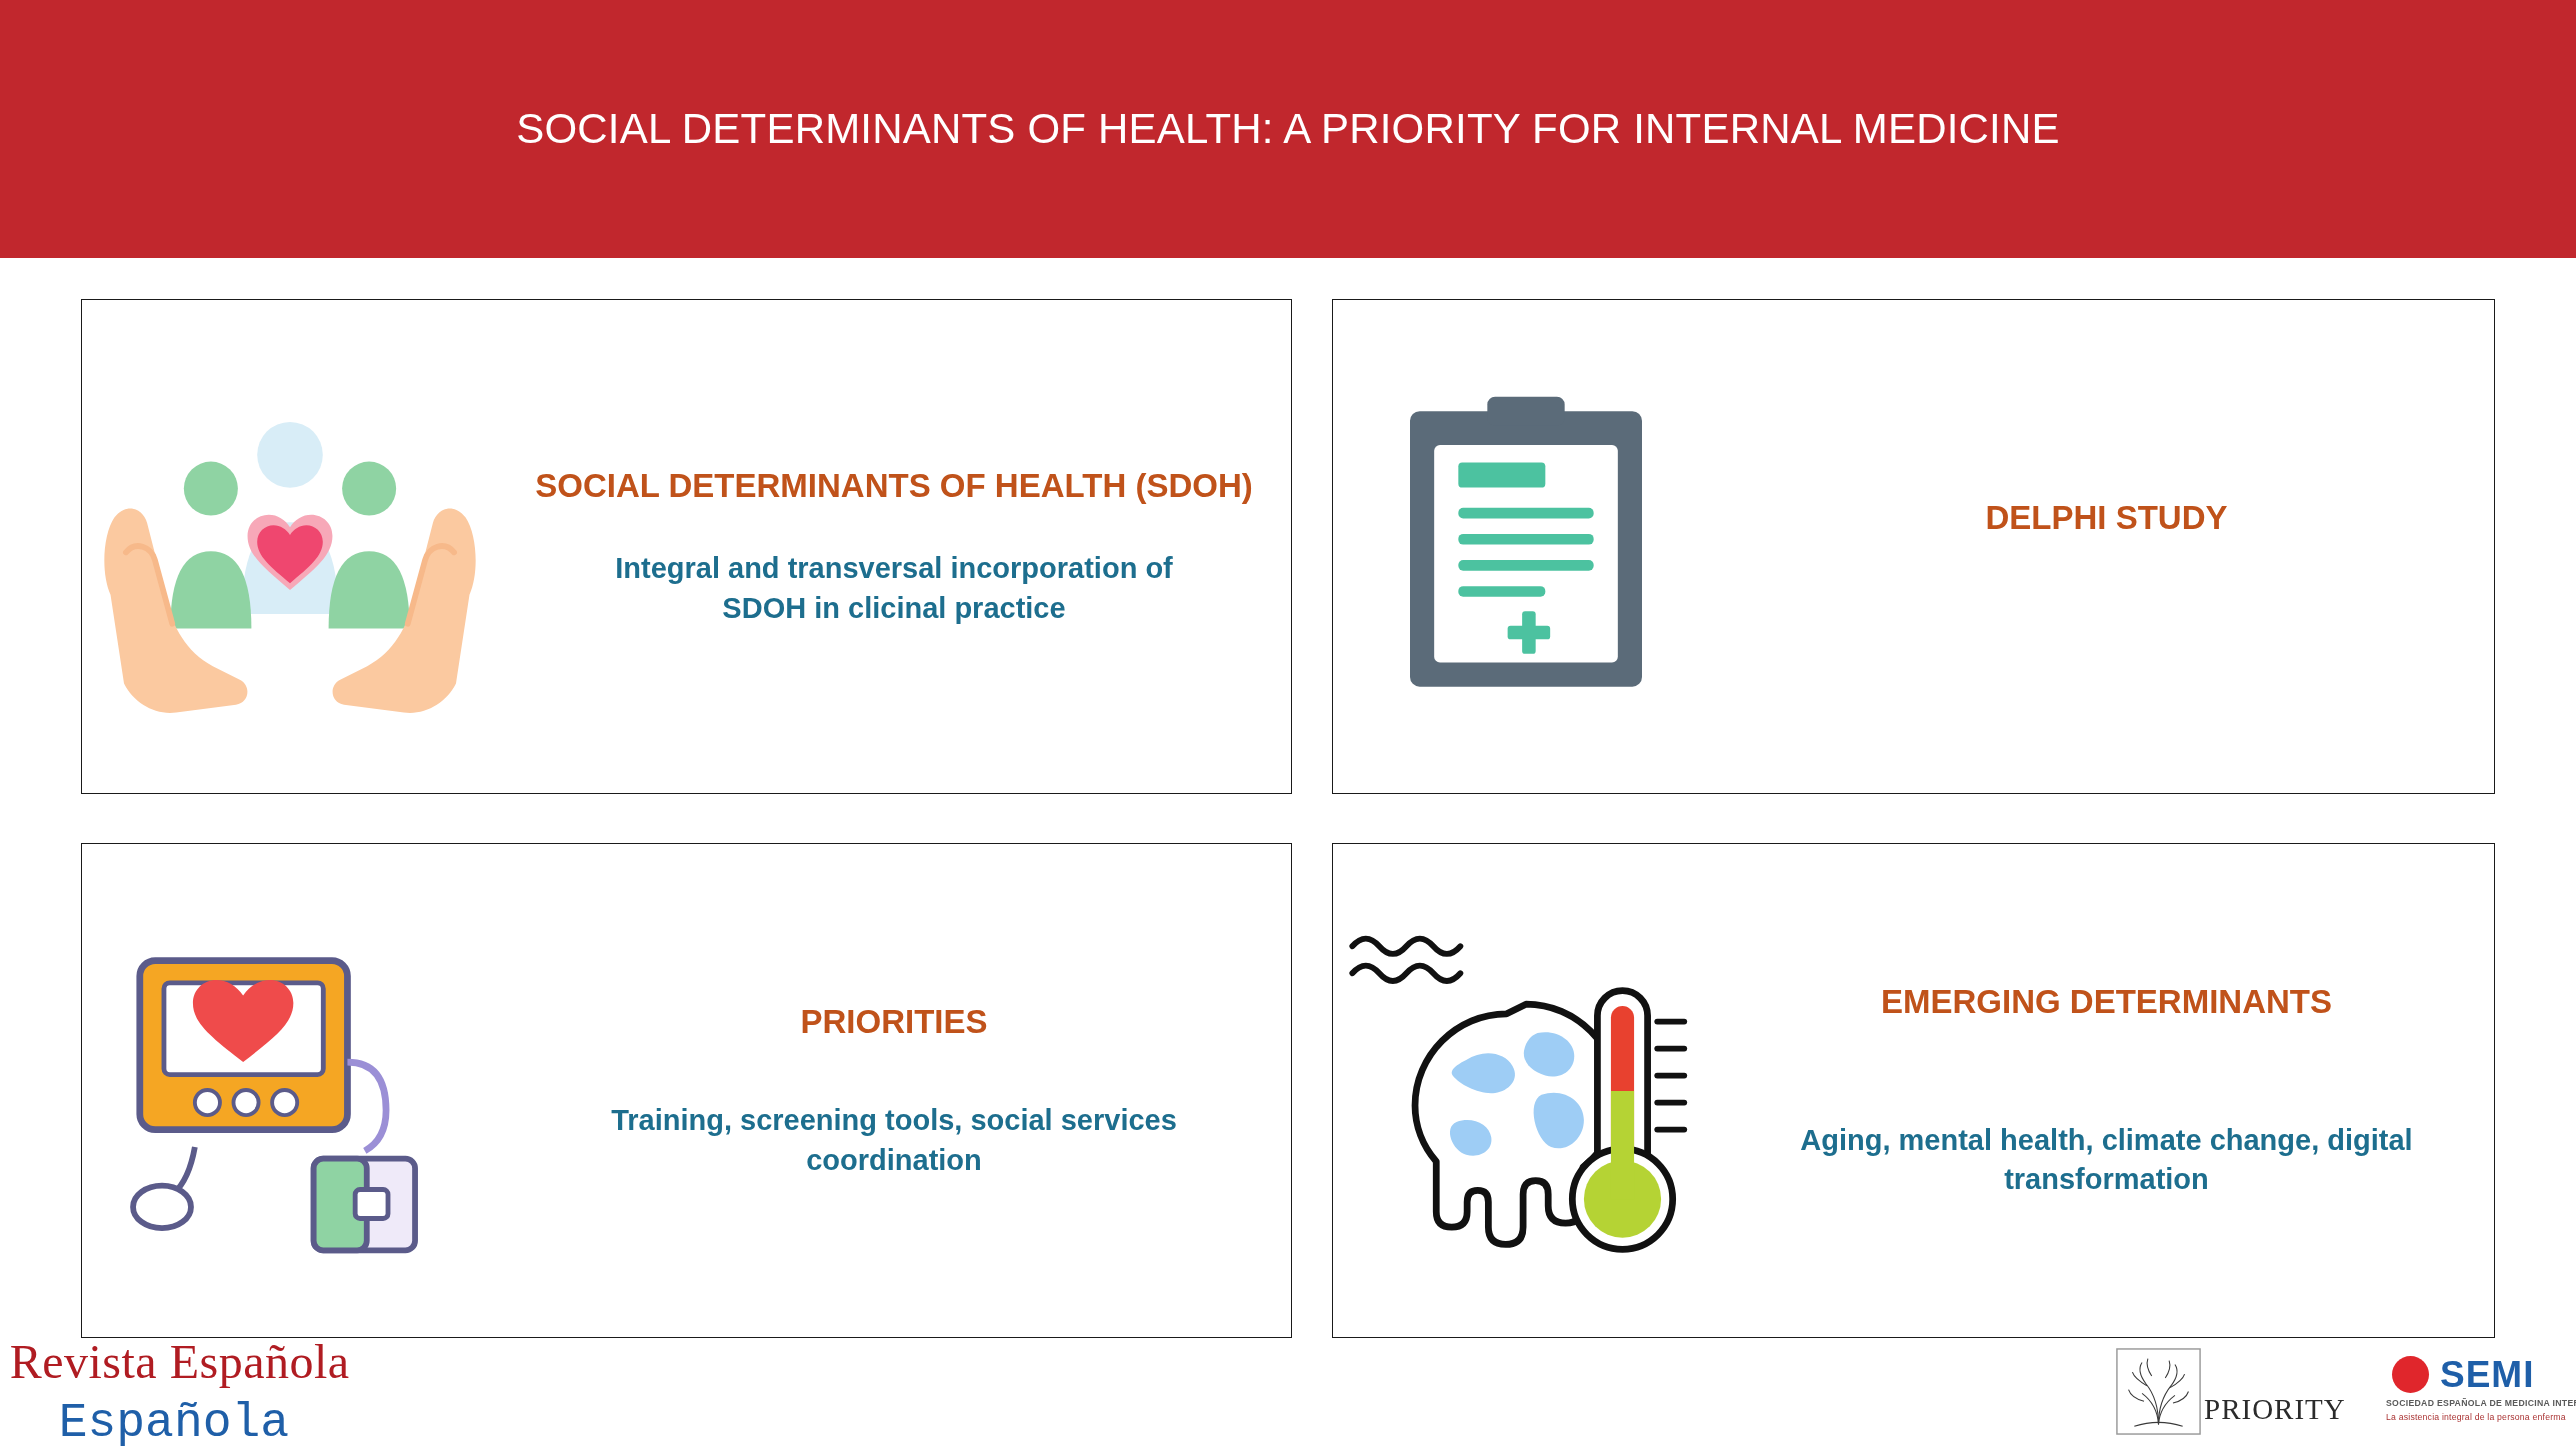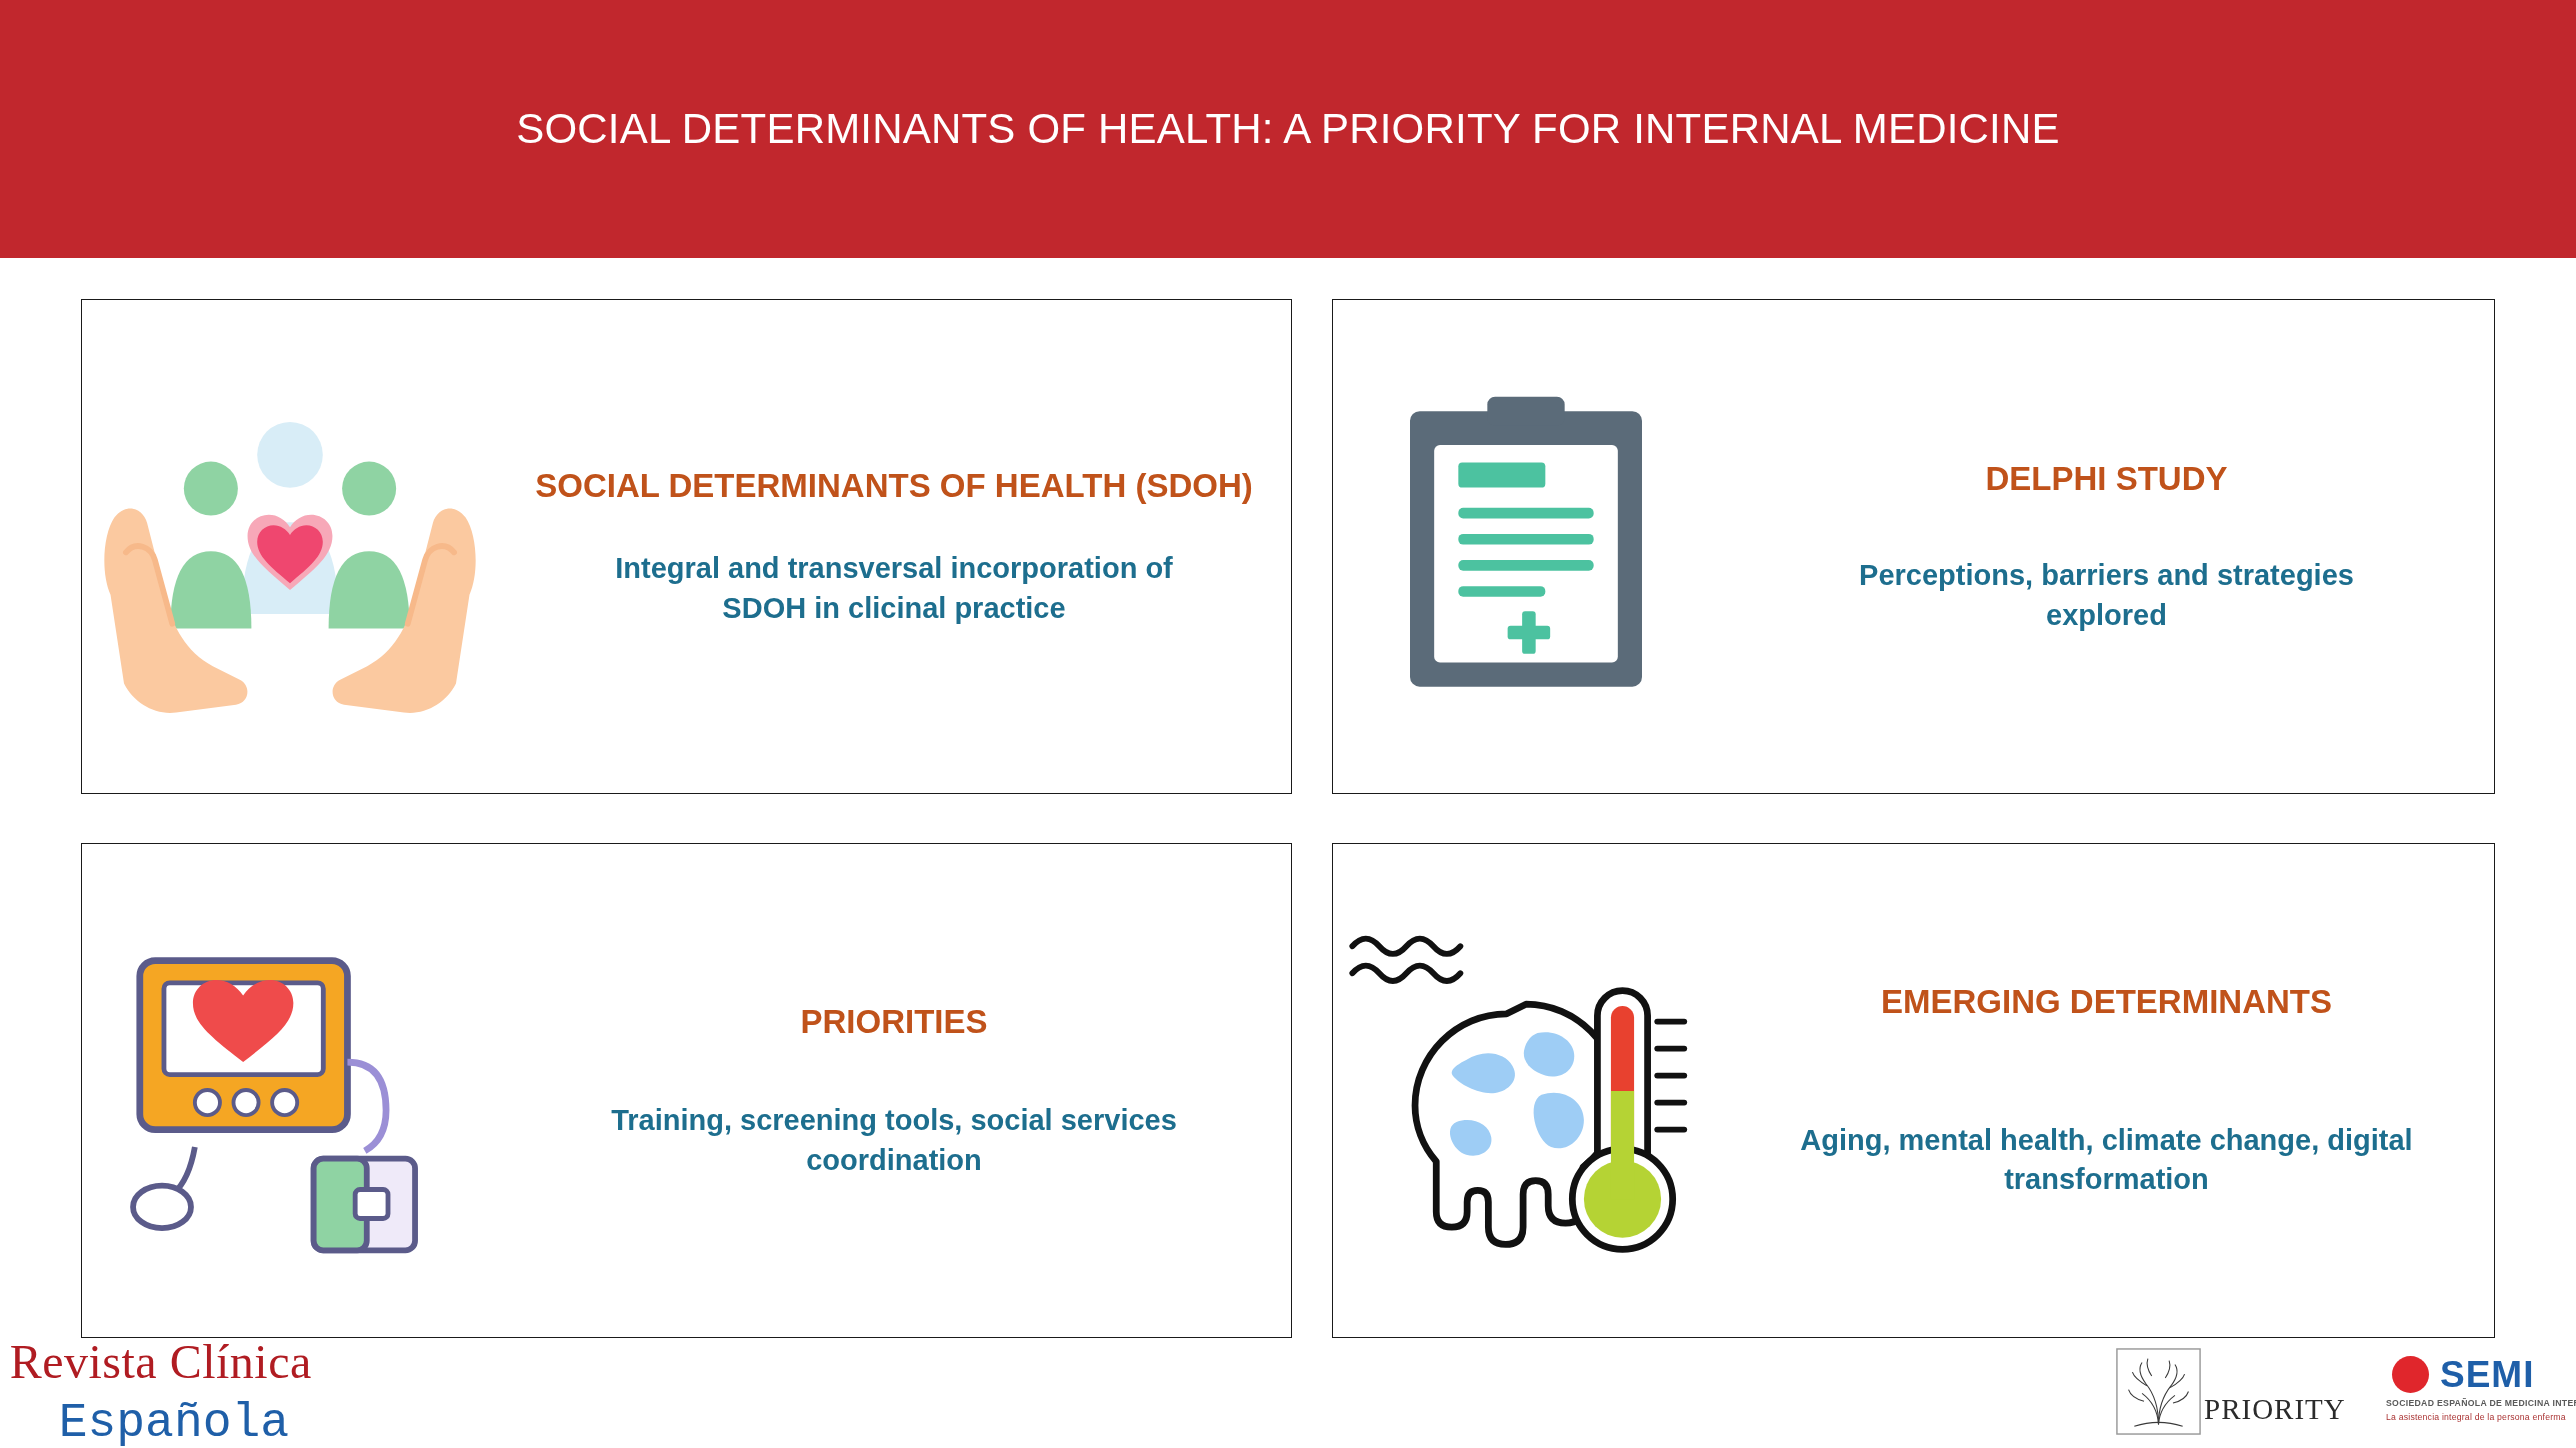--- a/index.html
+++ b/index.html
@@ -230,21 +230,20 @@
       <rect x="80" y="152" width="140" height="11" rx="5" fill="#4cc2a0"></rect>
       <rect x="80" y="179" width="140" height="11" rx="5" fill="#4cc2a0"></rect>
       <rect x="80" y="206" width="90" height="11" rx="5" fill="#4cc2a0"></rect>
 
       <rect x="146" y="232" width="14" height="44" rx="3" fill="#4cc2a0"></rect>
       <rect x="131" y="247" width="44" height="14" rx="3" fill="#4cc2a0"></rect>
     </svg>
   </div>
   <div class="panel-text">
     <p class="panel-heading">DELPHI STUDY</p>
-    <p class="panel-body">Perceptions, barriers and strategies explored</p>
   </div>
 </div>
 
 <div class="panel" id="panel-prior">
   <div class="panel-icon">
     <svg width="367" height="348" viewBox="0 0 380 360" xmlns="http://www.w3.org/2000/svg">
 
       <rect x="35" y="45" width="215" height="175" rx="16" fill="#f5a623" stroke="#5b5b8a" stroke-width="7"></rect>
 
       <rect x="60" y="68" width="165" height="95" rx="6" fill="#ffffff" stroke="#5b5b8a" stroke-width="5"></rect>
@@ -301,21 +300,21 @@
       </g>
     </svg>
   </div>
   <div class="panel-text">
     <p class="panel-heading">EMERGING DETERMINANTS</p>
     <p class="panel-body">Aging, mental health, climate change, digital transformation</p>
   </div>
 </div>
 
 <div class="rce-logo">
-  <p class="rce-line1">Revista Clínica</p>
+  <p class="rce-line1">Revista Española</p>
   <p class="rce-line2">Española</p>
 </div>
 
 <div class="elsevier-logo">
   <svg width="87" height="89" viewBox="0 0 90 92" xmlns="http://www.w3.org/2000/svg">
     <rect x="2" y="2" width="86" height="88" fill="none" stroke="#999" stroke-width="1.5"></rect>
     <g stroke="#3a3a3a" stroke-width="1.1" fill="none">
       <path d="M45 80 C45 60 40 48 32 38 C26 30 24 22 28 16"></path>
       <path d="M45 80 C45 62 50 50 58 40 C64 32 66 24 62 18"></path>
       <path d="M45 80 C44 64 36 54 28 48"></path>

